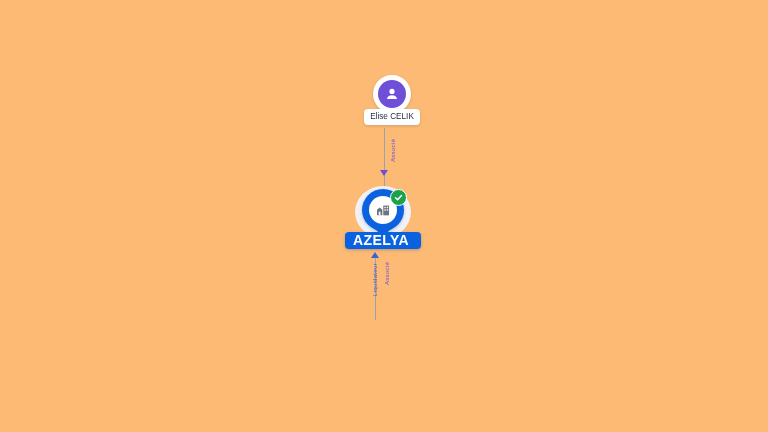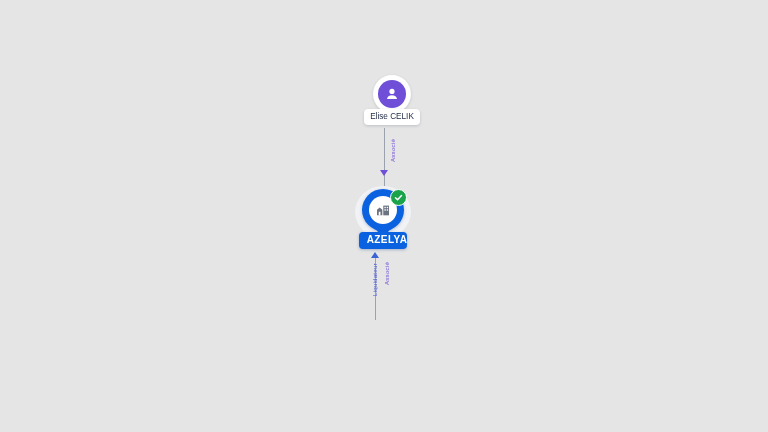--- a/index.html
+++ b/index.html
@@ -11,21 +11,21 @@
     height: 432px;
     background: #fafbfe;
     font-family: "Liberation Sans", sans-serif;
     overflow: hidden;
   }
 
   #graph-canvas {
     position: relative;
     width: 768px;
     height: 432px;
-    background: #e5e5e5;
+    background: #fdba74;
   }
 
   
   .edge-line {
     position: absolute;
     width: 1.4px;
     background: #9aa2ad;
   }
 
   .arrow-head {
@@ -161,22 +161,22 @@
     align-items: center;
     justify-content: center;
     z-index: 3;
   }
   .verified-badge svg { display: block; }
 
   .company-chip {
     margin-top: -6px;
     background: #0a62e0;
     border-radius: 4px;
-    padding: 2px 0 3px 8px;
-    font-size: 10px;
+    padding: 2px 12px 3px 8px;
+    font-size: 14px;
     font-weight: bold;
     letter-spacing: .4px;
     color: #ffffff;
     white-space: nowrap;
     line-height: 12px;
     box-shadow: 0 1px 3px rgba(20,60,140,.30);
     z-index: 4;
     position: relative;
   }
 </style>

